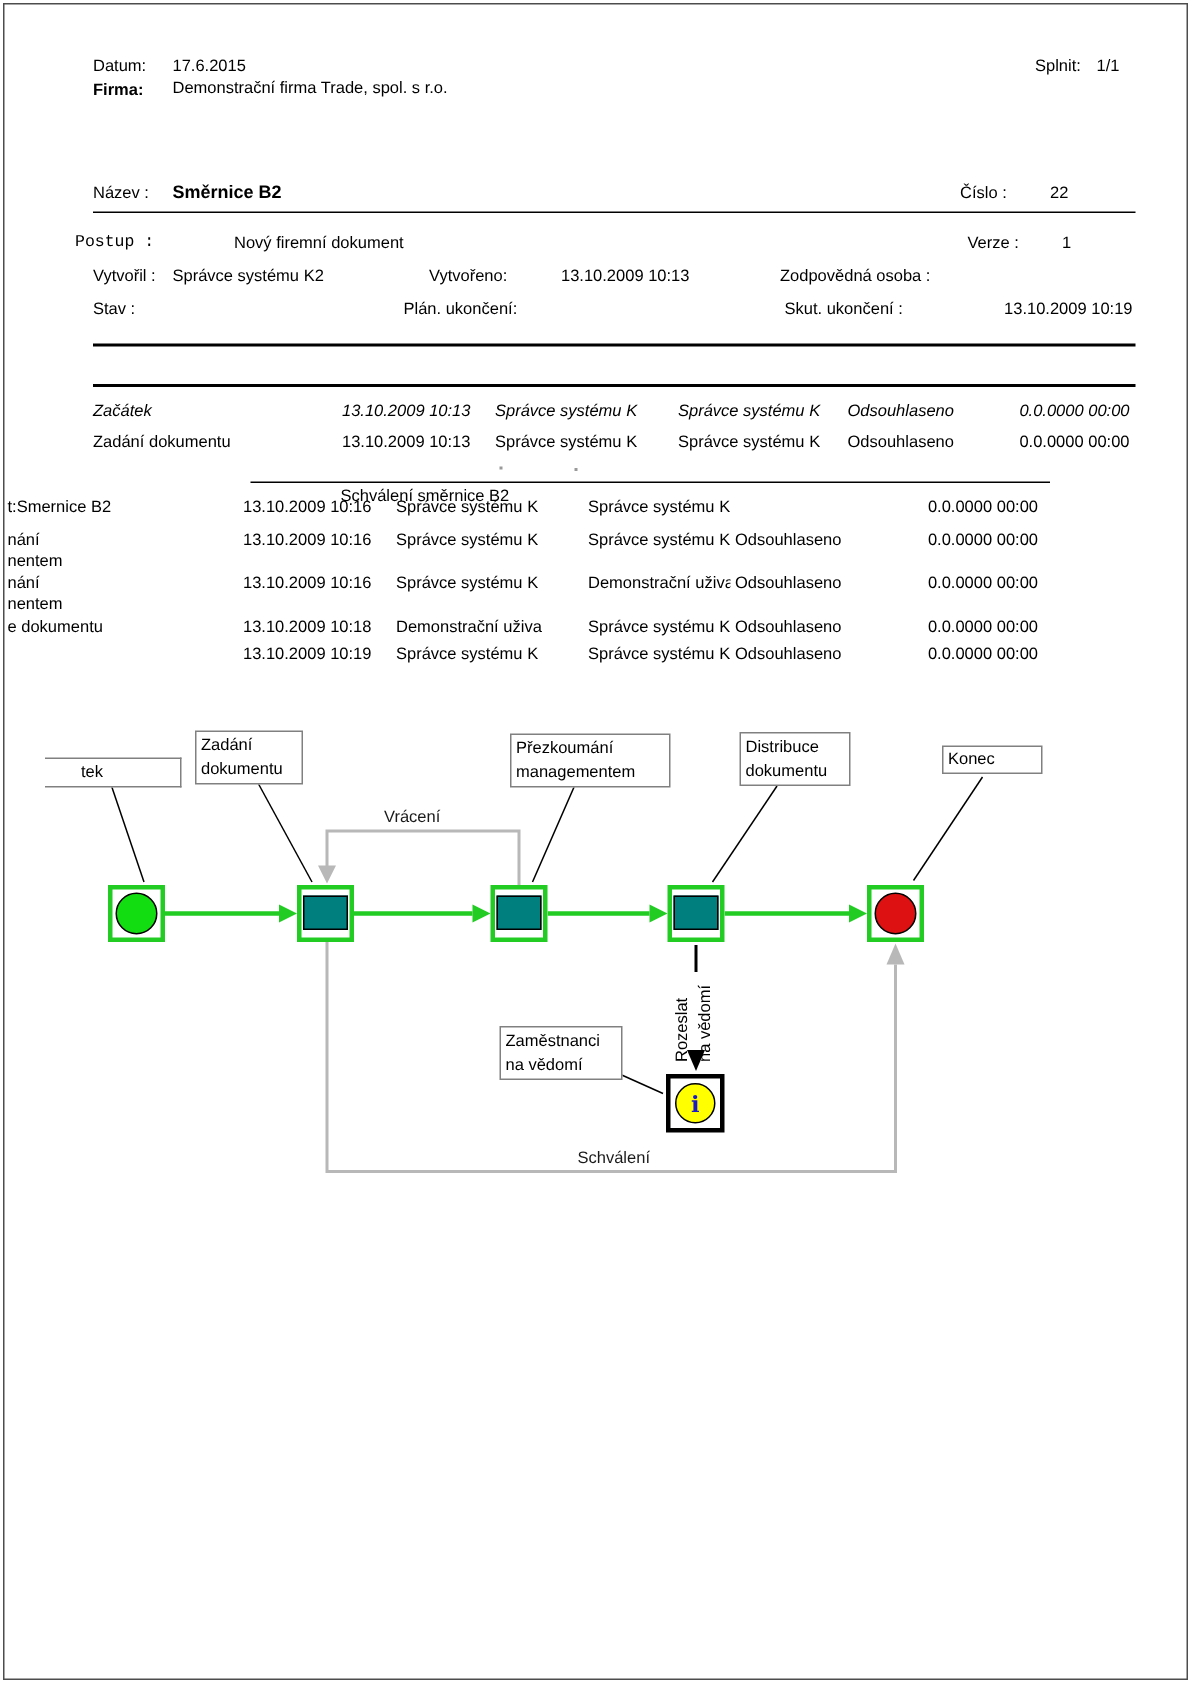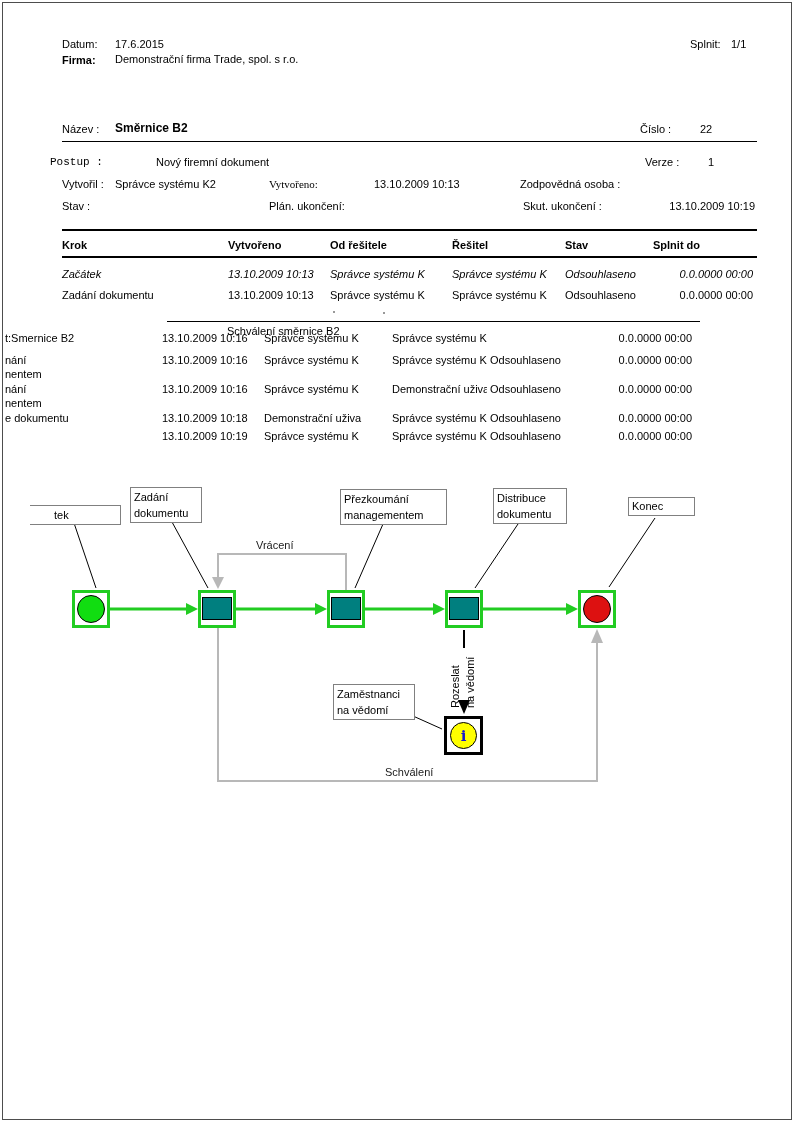--- a/index.html
+++ b/index.html
@@ -58,38 +58,30 @@
   <span class="abs" style="left:700px;top:122px;">22</span>
   <div class="hl" style="left:62px;top:141px;width:695px;height:1px;"></div>
 
   <span class="abs" style="left:50px;top:155px;font-family:Liberation Mono, monospace;">Postup :</span>
   <span class="abs" style="left:115px;top:155px;margin-left:41px;">Nový firemní dokument</span>
   <span class="abs" style="left:645px;top:155px;">Verze :</span>
   <span class="abs" style="left:708px;top:155px;">1</span>
 
   <span class="abs" style="left:62px;top:177px;">Vytvořil :</span>
   <span class="abs" style="left:115px;top:177px;">Správce systému K2</span>
-  <span class="abs" style="left:269px;top:177px;font-family:Liberation Serif, serif;">Vytvořeno:</span>
+  <span class="abs" style="left:286px;top:177px;">Vytvořeno:</span>
   <span class="abs" style="left:374px;top:177px;">13.10.2009 10:13</span>
   <span class="abs" style="left:520px;top:177px;">Zodpovědná osoba :</span>
 
   <span class="abs" style="left:62px;top:199px;">Stav :</span>
   <span class="abs" style="left:269px;top:199px;text-align:center;">Plán. ukončení:</span>
   <span class="abs" style="left:523px;top:199px;text-align:right;">Skut. ukončení :</span>
   <span class="abs" style="left:637px;top:199px;width:118px;text-align:right;">13.10.2009 10:19</span>
 
   <div class="hl" style="left:62px;top:229px;width:695px;height:2px;"></div>
-  <div class="row b" style="top:238px;">
-    <span class="c t1k">Krok</span>
-    <span class="c t1v">Vytvořeno</span>
-    <span class="c" style="left:330px;">Od řešitele</span>
-    <span class="c" style="left:452px;">Řešitel</span>
-    <span class="c t1s">Stav</span>
-    <span class="c" style="left:653px;">Splnit do</span>
-  </div>
   <div class="hl" style="left:62px;top:256px;width:695px;height:2px;"></div>
 
   <div class="row" style="top:267px;font-style:italic;">
     <span class="c t1k">Začátek</span>
     <span class="c t1v">13.10.2009 10:13</span>
     <span class="c t1o">Správce systému K</span>
     <span class="c t1r">Správce systému K</span>
     <span class="c t1s">Odsouhlaseno</span>
     <span class="c t1p">0.0.0000 00:00</span>
   </div>

